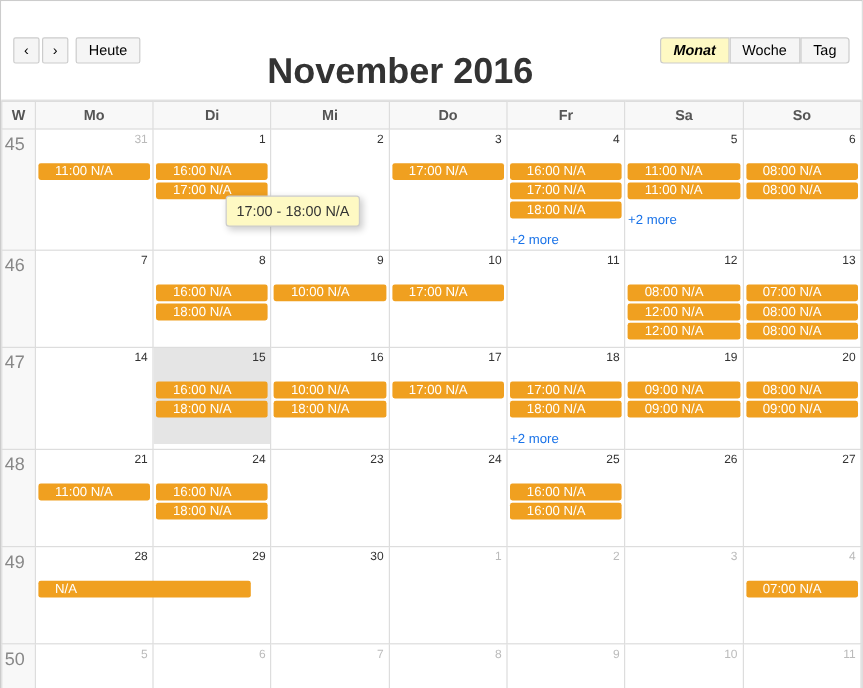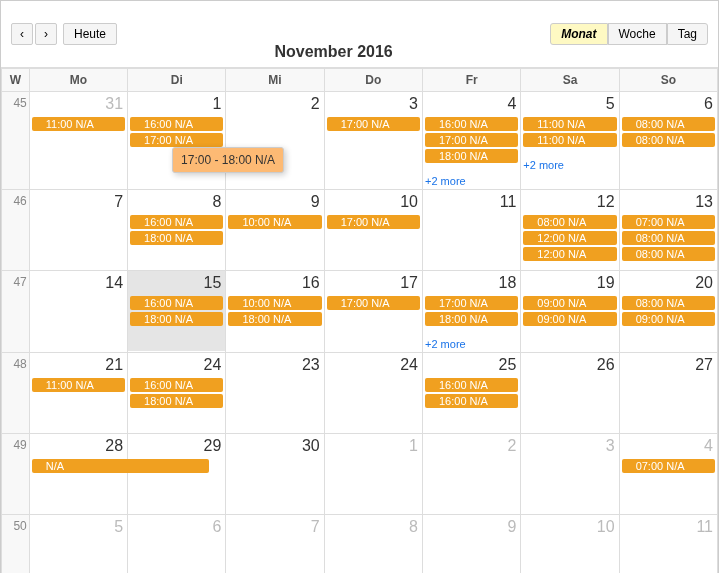--- a/index.html
+++ b/index.html
@@ -14,21 +14,21 @@
     }
     .nav-buttons { display: flex; gap: 2px; align-items: center; }
     .nav-btn {
       border: 1px solid #ccc; background: #f5f5f5; cursor: pointer;
       padding: 3px 8px; font-size: 12px; border-radius: 2px;
     }
     .today-btn {
       border: 1px solid #ccc; background: #f5f5f5; cursor: pointer;
       padding: 3px 10px; font-size: 12px; border-radius: 2px; margin-left: 4px;
     }
-    .cal-title { font-size: 16px; font-weight: bold; color: #333; margin-top: 36px; }
+    .cal-title { font-size: 30px; font-weight: bold; color: #333; margin-top: 36px; }
     .view-buttons { display: flex; gap: 0; }
     .view-btn {
       border: 1px solid #ccc; background: #f5f5f5; cursor: pointer;
       padding: 3px 10px; font-size: 12px;
     }
     .view-btn.active { background: #fef9c3; font-weight: bold; font-style: italic; }
     .view-btn:first-child { border-radius: 3px 0 0 3px; }
     .view-btn:last-child { border-radius: 0 3px 3px 0; }
 
     
@@ -38,42 +38,42 @@
     }
     .cal-grid th {
       background: #f8f8f8; text-align: center; padding: 4px 2px;
       font-weight: bold; font-size: 12px; color: #555;
     }
     .week-col { width: 28px; background: #f8f8f8 !important; }
     .day-col { width: calc((719px - 28px) / 7); }
 
     .day-cell { min-height: 80px; padding: 2px; position: relative; }
     .day-num {
-      font-size: 16px; color: #888; text-align: right;
-      padding: 1px 2px 4px; display: block;
+      font-size: 10px; color: #888; text-align: right;
+      padding: 1px 2px 14px; display: block;
     }
     .day-num.current-month { color: #333; }
     .day-num.other-month { color: #bbb; }
-    .week-num { text-align: right; font-size: 12px; color: #888; padding: 4px 2px; }
+    .week-num { text-align: left; font-size: 15px; color: #888; padding: 4px 2px; }
 
     .event {
       background: #f0a020; color: #fff; border-radius: 2px;
       padding: 1px 14px; margin-bottom: 2px; font-size: 11px;
       white-space: nowrap; overflow: hidden; text-overflow: ellipsis;
       cursor: pointer; display: block;
     }
 
     .more-link { color: #1a73e8; font-size: 11px; cursor: pointer; display: block; margin-top: 12px; }
 
     
     .tooltip {
-      position: absolute; background: #fdba74; border: 1px solid #ccc;
+      position: absolute; background: #fef9c3; border: 1px solid #ccc;
       border-radius: 3px; padding: 5px 8px; font-size: 12px; color: #333;
       z-index: 100; white-space: nowrap; box-shadow: 2px 2px 6px rgba(0,0,0,0.2);
-      left: 44px; top: 55px;
+      left: 60px; top: 55px;
     }
 
     .highlighted-cell { background: #e5e5e5; }
   </style>
 </head>
 <body>
 
 <div class="calendar-container">
 
   <div class="cal-header">

